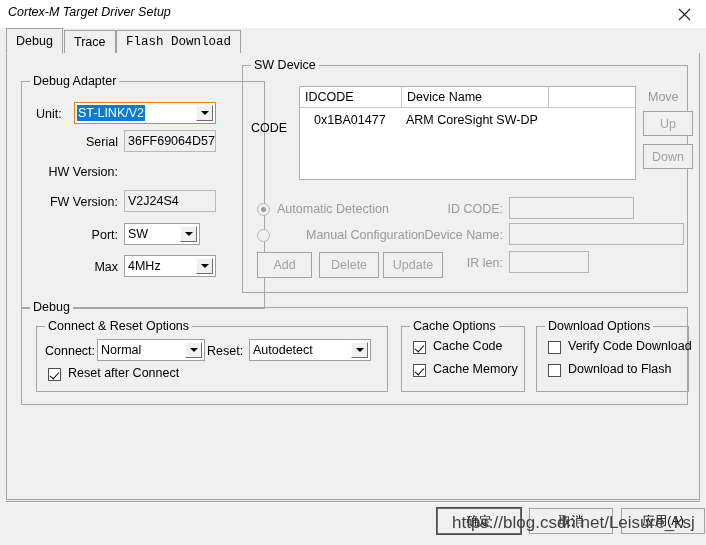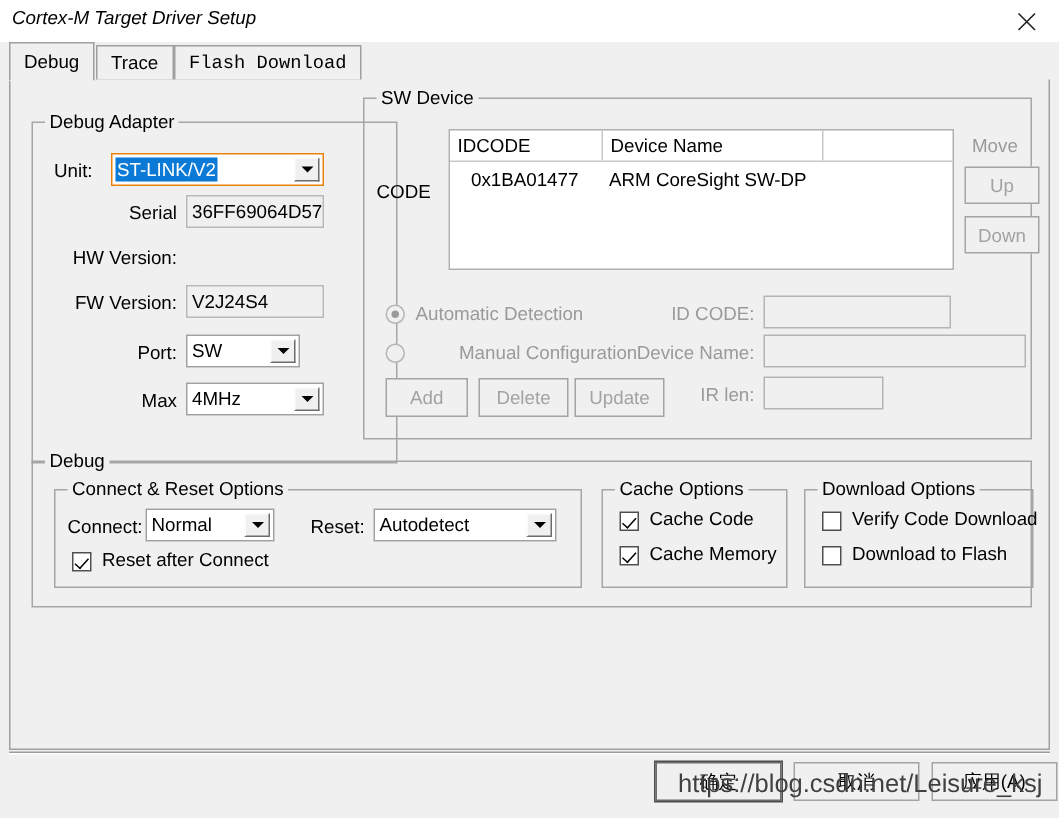--- a/index.html
+++ b/index.html
@@ -407,21 +407,21 @@
       </div>
     </div>
 
     <div class="group" style="left:14px; top:254px; width:667px; height:98px;">
       <div class="glabel">Debug</div>
 
       <div class="group" style="left:14px; top:18px; width:352px; height:66px;">
         <div class="glabel">Connect &amp; Reset Options</div>
 
         <div class="lbl" style="left:8px; top:17px;">Connect:</div>
-        <div class="combo" style="left:60px; top:12px; width:86px; height:22px;padding-left:26px;">
+        <div class="combo" style="left:60px; top:12px; width:108px; height:22px;padding-left:26px;">
           <div class="ctext">Normal</div>
           <div class="arrow">
               <i class="tri"></i>
             </div>
         </div>
 
         <div class="lbl" style="left:170px; top:17px;">Reset:</div>
         <div class="combo" style="left:212px; top:12px; width:122px; height:22px;">
           <div class="ctext">Autodetect</div>
           <div class="arrow">

